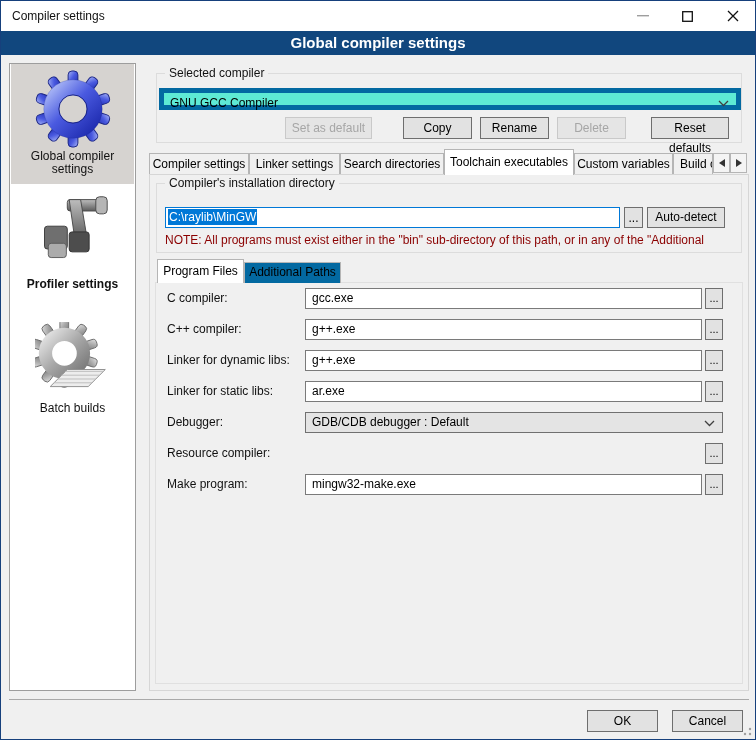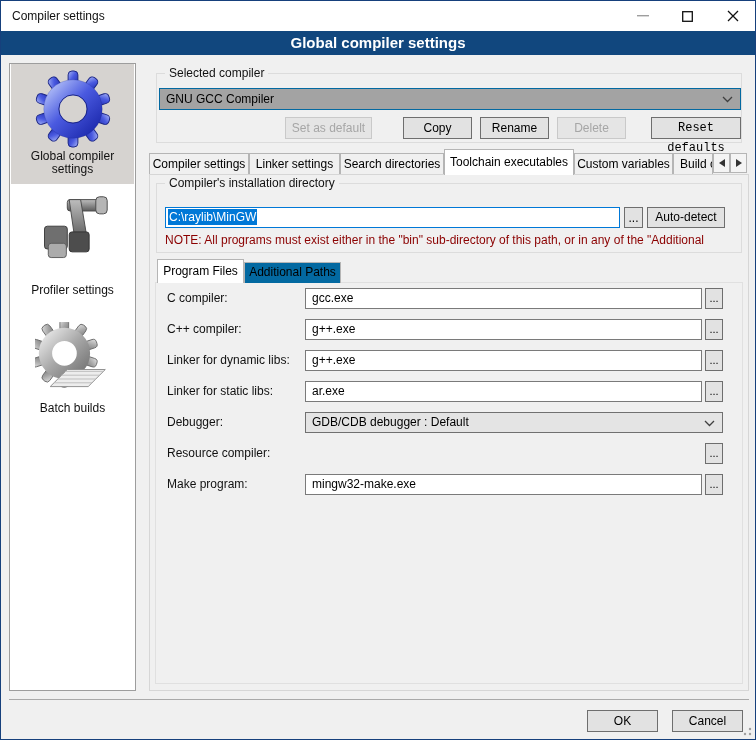--- a/index.html
+++ b/index.html
@@ -21,42 +21,42 @@
   
   .sidebar{ position:absolute; left:8px; top:62px; width:127px; height:628px;
             background:#fff; border:1px solid #9d9d9d; }
   .side-item{ position:absolute; left:1px; width:123px; text-align:center; }
   .side-item .icon{ display:block; margin:0 auto; }
   .side-item .lbl{ display:block; font-size:12px; line-height:13px; color:#111; }
   .side-item.selected{ background:#d6d3d0; }
   #side1{ top:0px; height:120px; padding-top:6px; }
   #side1 .lbl{ margin-top:2px; }
   #side2{ top:126px; height:104px; padding-top:2px; }
-  #side2 .lbl{ margin-top:16px; }
+  #side2 .lbl{ margin-top:10px;font-weight:bold; }
   #side3{ top:256px; height:100px; padding-top:2px; }
   #side3 .lbl{ margin-top:4px; }
   
   .groupbox{ position:absolute; border:1px solid #dcdcdc; }
   .groupbox .legend{ position:absolute; top:-8px; left:8px; background:#f0f0f0; padding:0 4px; font-size:12px; color:#111; }
   #sel-group{ left:155px; top:72px; width:586px; height:70px; }
   #dir-group{ left:155px; top:182px; width:586px; height:70px; }
   
   .btn{ position:absolute; height:22px; background:#e2e2e2; border:1px solid #6e6e6e;
         font-family:"Liberation Sans",sans-serif; font-size:12px; color:#000; text-align:center; line-height:20px; cursor:default; }
   .btn.disabled{ color:#a6a6a6; border-color:#c9c9c9; background:#e5e5e5; }
   
-  .combo{ position:absolute; background:#a3a3a3; border:1px solid #0369a1; }
+  .combo{ position:absolute; background:#5eead4; border:5px solid #0369a1; }
   .combo .val{ position:absolute; left:6px; top:0; line-height:20px; font-size:12px; }
   .combo .chev{ position:absolute; right:7px; top:7px; }
   #compiler-combo{ left:2px; top:14px; width:582px; height:22px; }
   #btn-setdefault{ left:128px; top:43px; width:87px; }
   #btn-copy{ left:246px; top:43px; width:69px; }
   #btn-rename{ left:323px; top:43px; width:69px; }
   #btn-delete{ left:400px; top:43px; width:69px; }
-  #btn-reset{ left:494px; top:43px; width:90px;font-family:Liberation Mono, monospace; }
+  #btn-reset{ left:494px; top:43px; width:78px; }
   
   .tab{ position:absolute; top:152px; height:21px; background:#f0f0f0; border:1px solid #b5b5b5; border-bottom:none;
         font-size:12px; text-align:center; line-height:20px; white-space:nowrap; overflow:hidden; z-index:2; cursor:default;}
   .tab.active{ top:148px; height:26px; background:#fff; line-height:24px; z-index:4; }
   #tab0{ left:148px; width:100px; }
   #tab1{ left:248px; width:91px; }
   #tab2{ left:339px; width:104px; }
   #tab3{ left:443px; width:130px; }
   #tab4{ left:573px; width:99px; }
   #tab5{ left:672px; width:40px; text-align:left; padding-left:6px; }

